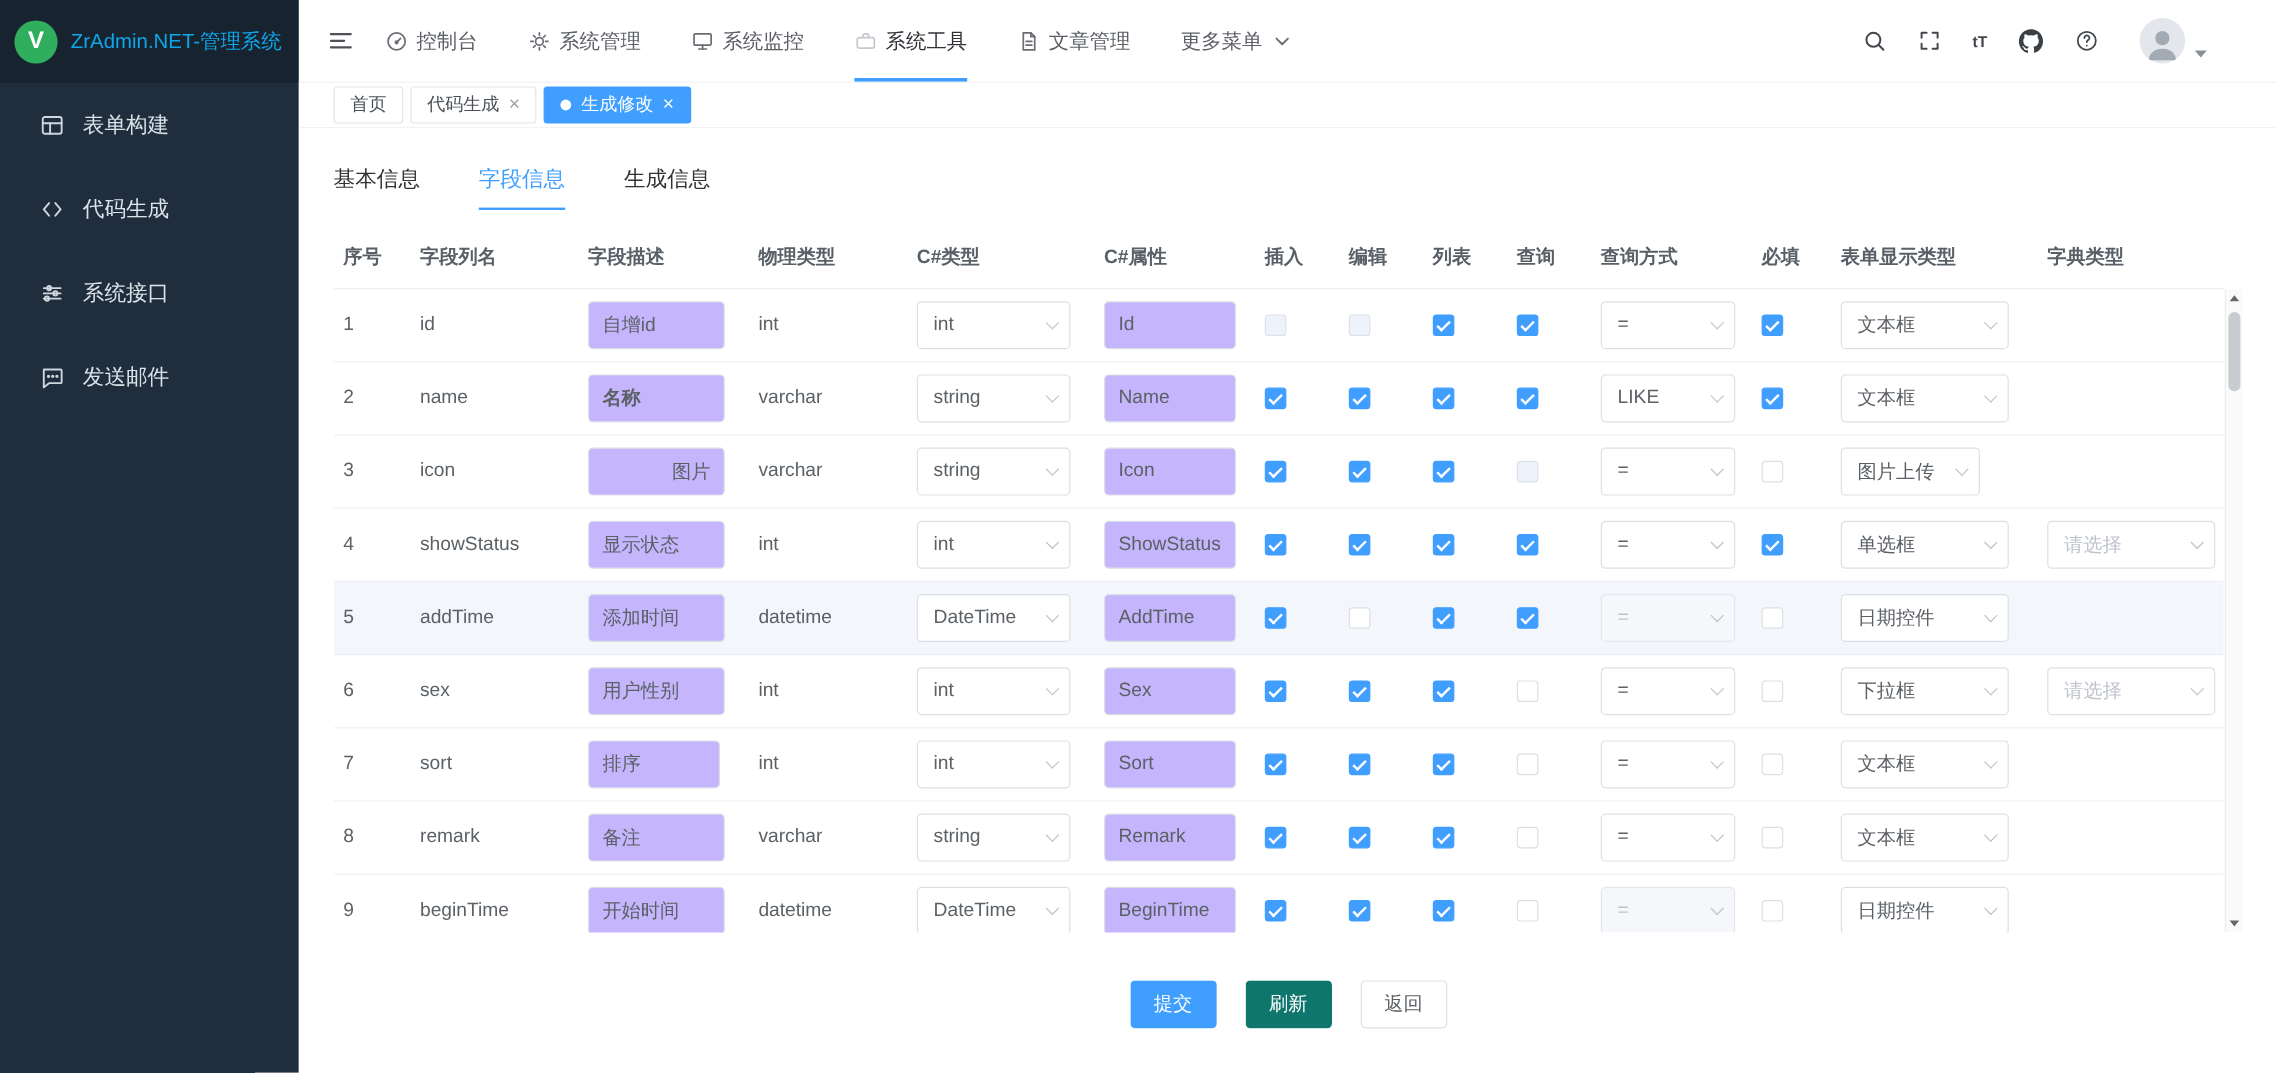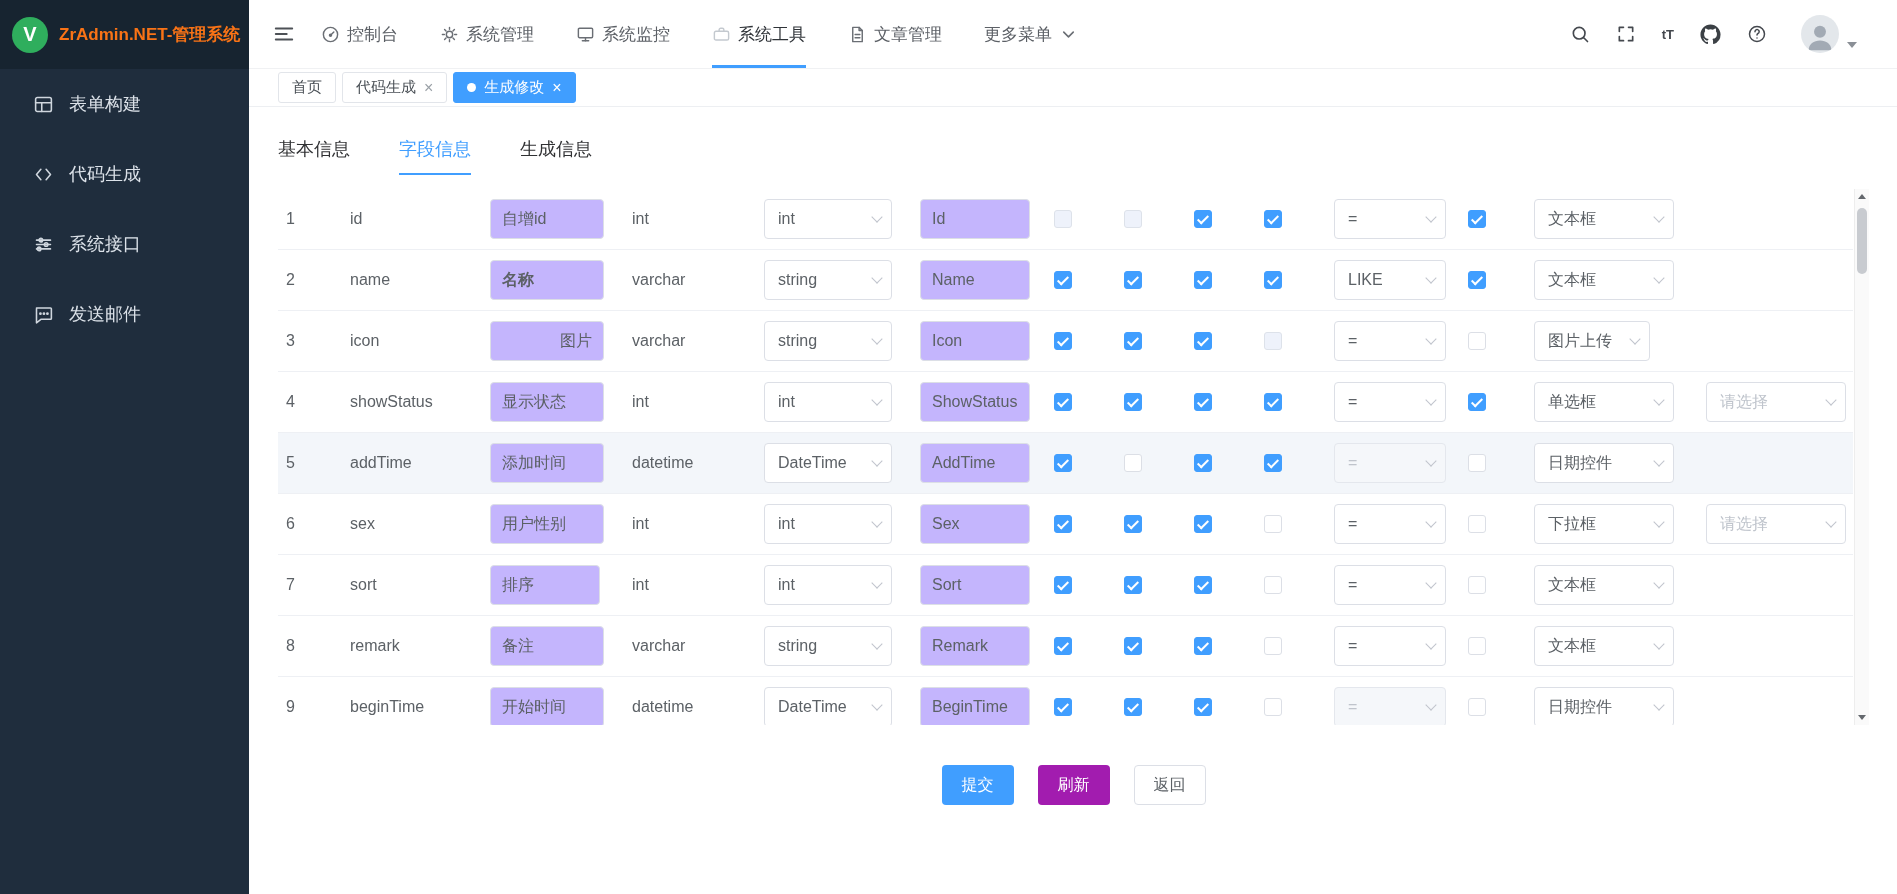--- a/index.html
+++ b/index.html
@@ -4,29 +4,29 @@
 <style>
   *{box-sizing:border-box;margin:0;padding:0}
   html,body{width:1897px;height:894px;overflow:hidden}
   body{font-family:"Liberation Sans","DejaVu Sans",sans-serif;background:#fff;display:flex}
   svg{display:block}
 
   
   .sidebar{width:249px;min-width:249px;height:894px;background:#1f2d3d;display:flex;flex-direction:column}
   .logo-bar{height:69px;background:#172430;display:flex;align-items:center;gap:11px;padding:0 12px}
   .logo-circle{width:36px;height:36px;min-width:36px;border-radius:50%;background:#2fae5d;color:#fff;font-weight:bold;font-size:20px;display:flex;align-items:center;justify-content:center}
-  .app-title{color:#f97316;font-size:17px;font-weight:bold;white-space:nowrap}
+  .app-title{color:#0ea5e9;font-size:17px;font-weight:normal;white-space:nowrap}
   .menu-item{height:70px;display:flex;align-items:center;gap:15px;padding-left:33px;color:#dce2e9;font-size:18px;cursor:pointer}
   .menu-item svg{width:21px;height:21px;color:#cfd6de}
 
   
   .main{flex:1;display:flex;flex-direction:column;height:894px;min-width:0}
 
   
-  .navbar{height:69px;min-height:69px;display:flex;align-items:center;padding:0 40px 0 24px;border-bottom:1px solid #f0f1f3;background:#fff}
+  .navbar{height:69px;min-height:69px;display:flex;align-items:center;padding:0 58px 0 24px;border-bottom:1px solid #f0f1f3;background:#fff}
   .hamburger{margin-right:26px;cursor:pointer;color:#4d5156}
   .nav-menu{display:flex;gap:42px;height:100%;align-items:stretch}
   .nav-item{position:relative;display:flex;align-items:center;gap:7px;color:#5c6066;font-size:17px;cursor:pointer;white-space:nowrap}
   .nav-item svg{width:19px;height:19px;color:#6a6e74}
   .nav-item.active{color:#2f3338}
   .nav-item.active svg{color:#c4c9cf}
   .nav-item.active::after{content:'';position:absolute;left:0;right:0;bottom:0;height:3px;background:#409eff}
   .nav-right{margin-left:auto;display:flex;align-items:center;gap:26px;color:#44484e}
   .icon-btn{cursor:pointer;display:flex;align-items:center;color:#44484e}
   .fsz{font-size:13px;font-weight:bold;letter-spacing:0}
@@ -76,21 +76,21 @@
   .sb-btn.up{top:0}.sb-btn.down{bottom:0}
   .sb-btn i{width:0;height:0;border-left:4px solid transparent;border-right:4px solid transparent}
   .sb-btn.up i{border-bottom:5px solid #64686d}
   .sb-btn.down i{border-top:5px solid #64686d}
   .sb-thumb{position:absolute;left:2px;top:19px;width:10px;height:66px;background:#c8cbd0;border-radius:6px;cursor:grab}
 
   
   .footer-btns{width:1591px;display:flex;justify-content:center;gap:24px;margin-top:40px}
   .btn{height:40px;padding:0 19px;border-radius:4px;font-size:16px;display:flex;align-items:center;cursor:pointer;border:1px solid transparent;white-space:nowrap}
   .btn.primary{background:#409eff;color:#fff}
-  .btn.success{background:#a21caf;color:#fff}
+  .btn.success{background:#0f766e;color:#fff}
   .btn.default{background:#fff;border-color:#dcdfe6;color:#5c6166}
 </style>
 </head>
 <body>
 
 <aside class="sidebar">
   <div class="logo-bar">
     <div class="logo-circle">V</div>
     <div class="app-title">ZrAdmin.NET-管理系统</div>
   </div>
@@ -261,20 +261,36 @@
   </div>
 
   <div class="content">
     <div class="tabs">
       <div class="tab">基本信息</div>
       <div class="tab active">字段信息</div>
       <div class="tab">生成信息</div>
     </div>
 
     <div class="table">
+      <div class="thead">
+        <div class="cell">序号</div>
+        <div class="cell">字段列名</div>
+        <div class="cell">字段描述</div>
+        <div class="cell">物理类型</div>
+        <div class="cell">C#类型</div>
+        <div class="cell">C#属性</div>
+        <div class="cell">插入</div>
+        <div class="cell">编辑</div>
+        <div class="cell">列表</div>
+        <div class="cell">查询</div>
+        <div class="cell">查询方式</div>
+        <div class="cell">必填</div>
+        <div class="cell">表单显示类型</div>
+        <div class="cell">字典类型</div>
+      </div>
 
       <div class="tbody-wrap">
         <div>
             <div class="trow">
               <div class="cell">
                 <span class="ctext">1</span>
               </div>
               <div class="cell">
                 <span class="ctext">id</span>
               </div>

